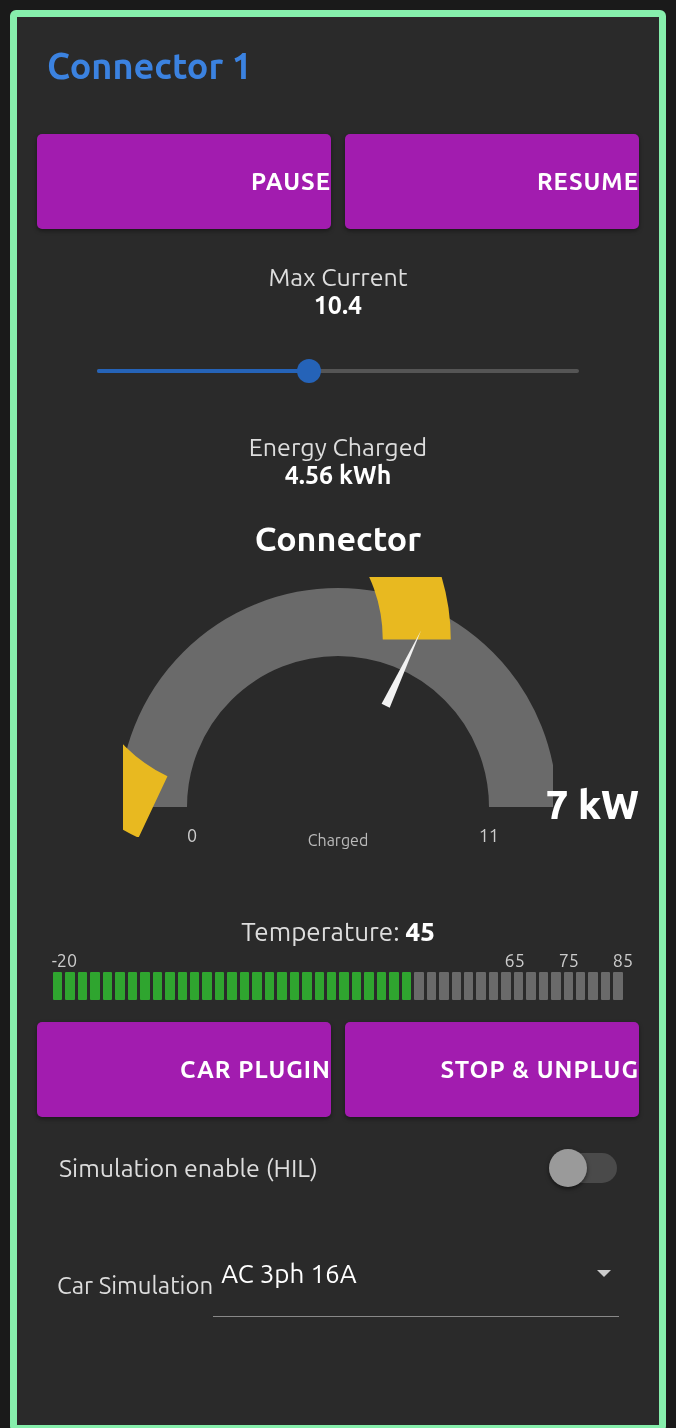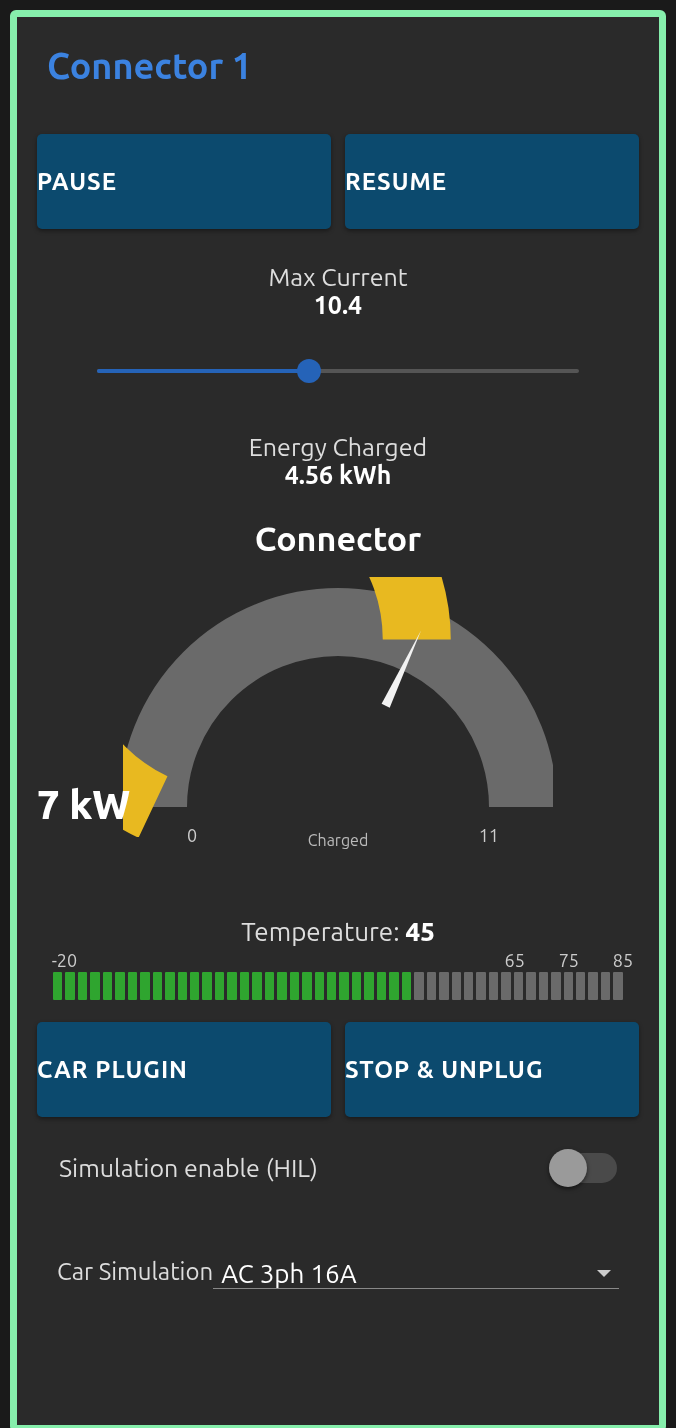--- a/index.html
+++ b/index.html
@@ -26,26 +26,26 @@
     margin-bottom: 48px;
     margin-left: 10px;
   }
   .btn-row {
     display: flex;
     gap: 14px;
     margin-bottom: 34px;
   }
   .btn {
     flex: 1;
-    background: #0c4a6e;
+    background: #a21caf;
     color: #fff;
     font-size: 24px;
     font-weight: 700;
     letter-spacing: 1px;
-    text-align: left;
+    text-align: right;
     padding: 34px 0;
     border-radius: 5px;
     cursor: pointer;
     box-shadow: 0 2px 4px rgba(0,0,0,0.4);
   }
   .row {
     display: flex;
     justify-content: space-between;
     align-items: center;
     padding: 0 22px;
@@ -102,21 +102,21 @@
     justify-content:center;
   }
   .gauge-svg {
     width: 430px;
     height: 260px;
   }
   .gauge-value {
     position: absolute;
     bottom: 30px;
     left: 0; right: 0;
-    text-align: left;
+    text-align: right;
     font-size: 40px;
     font-weight: 800;
     color: #fff;
   }
   .gauge-unit {
     position: absolute;
     bottom: 8px;
     left: 0; right: 0;
     text-align: center;
     font-size: 16px;
@@ -197,21 +197,21 @@
     margin-top: 70px;
   }
   .select-label {
     font-size: 24px;
     color: #ddd;
     white-space: nowrap;
   }
   .select {
     flex: 1;
     border-bottom: 1px solid #888;
-    padding: 6px 8px 0 8px;
+    padding: 6px 8px 28px 8px;
     font-size: 26px;
     color: #fff;
     display: flex;
     justify-content: space-between;
     align-items: center;
     cursor: pointer;
   }
   .caret {
     width: 0; height: 0;
     border-left: 7px solid transparent;

